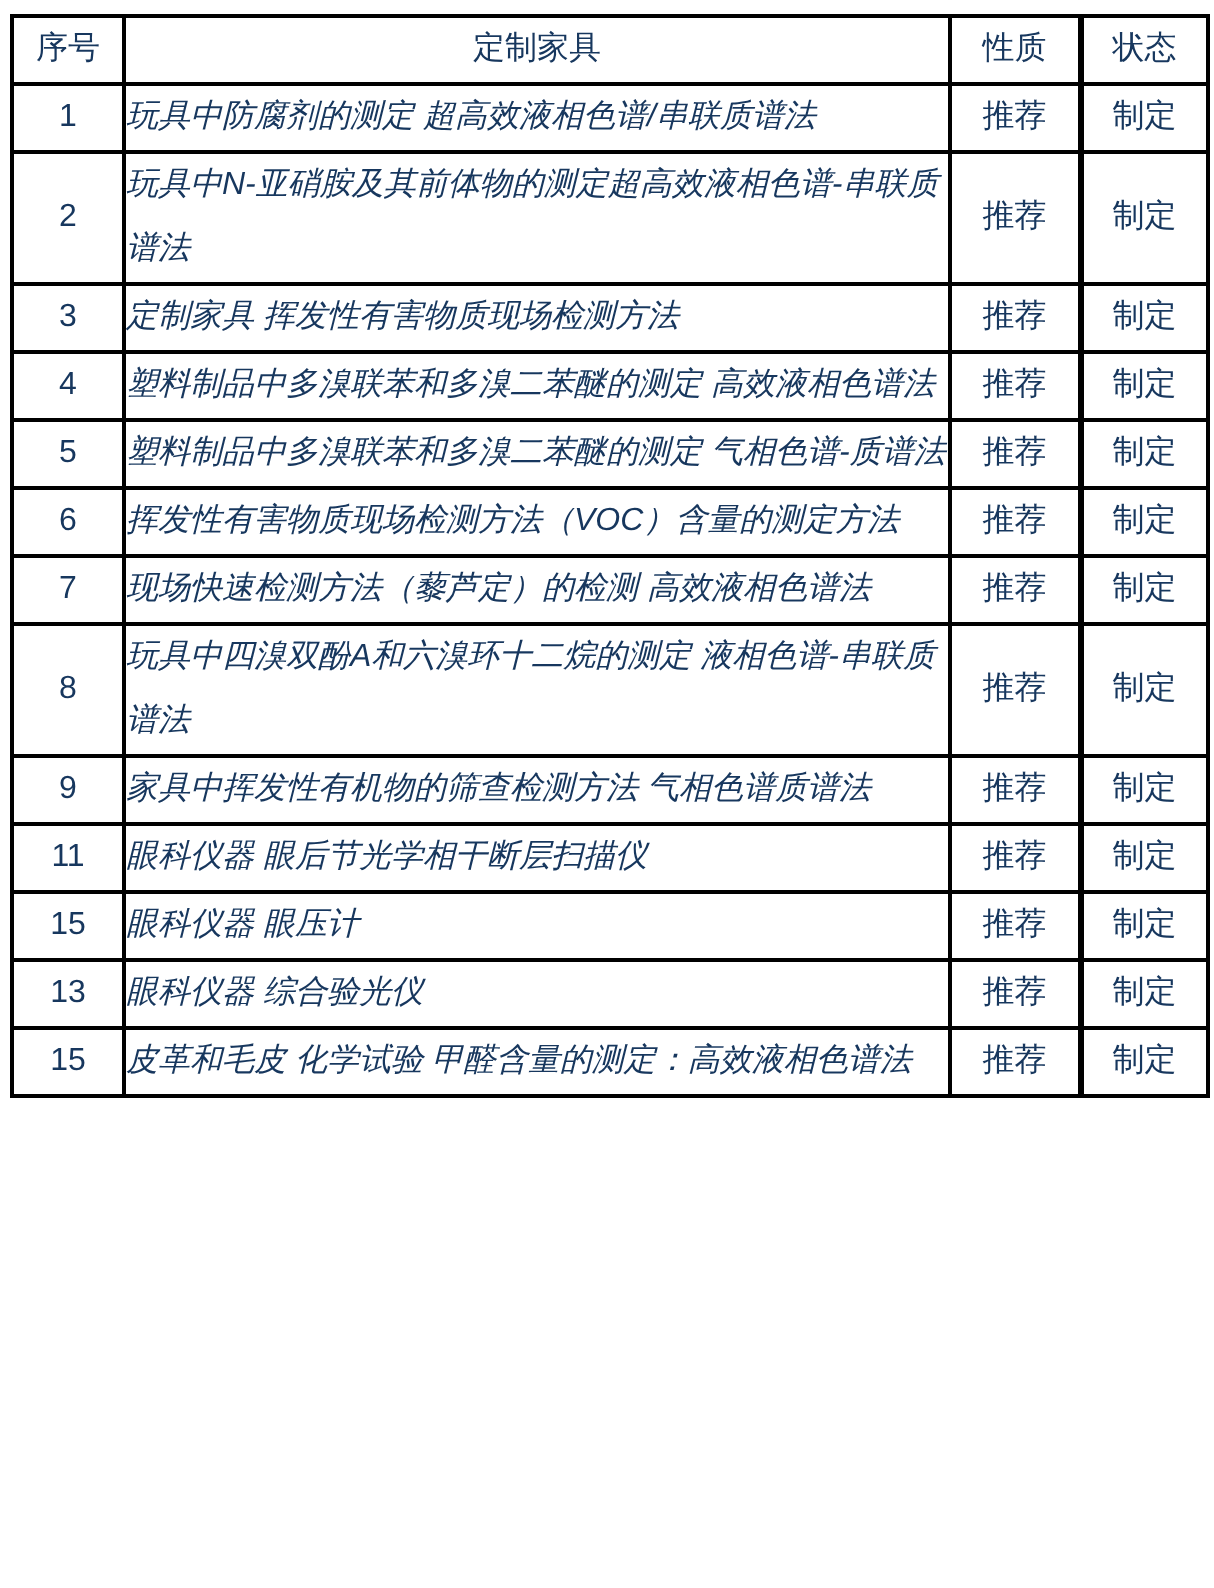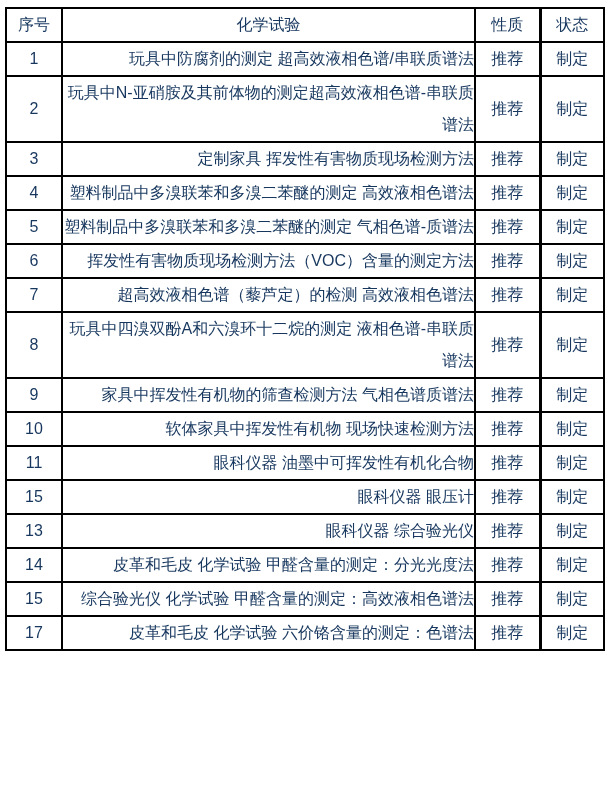--- a/index.html
+++ b/index.html
@@ -44,40 +44,41 @@
   table.standards td.c-status {
     border-left-width: 3px;
   }
   th.c-no, td.c-no,
   th.c-nature, td.c-nature,
   th.c-status, td.c-status,
   th.c-name {
     text-align: center;
   }
   td.c-name {
-    text-align: right;
+    text-align: left;
     padding: 0 7px;
     word-break: break-all;
+    font-style: italic;
   }
   td, th { height: 32px; }
 </style>
 </head>
 <body>
 
 <table class="standards">
   <colgroup>
     <col style="width:56px">
     <col style="width:413px">
     <col style="width:65px">
     <col style="width:64px">
   </colgroup>
   <thead>
     <tr>
       <th class="c-no">序号</th>
-      <th class="c-name">化学试验</th>
+      <th class="c-name">定制家具</th>
       <th class="c-nature">性质</th>
       <th class="c-status">状态</th>
     </tr>
   </thead>
   <tbody id="table-body">
       <tr>
     <td class="c-no">1</td>
     <td class="c-name">玩具中防腐剂的测定 超高效液相色谱/串联质谱法</td>
     <td class="c-nature">推荐</td>
     <td class="c-status">制定</td>
@@ -107,72 +108,54 @@
     <td class="c-status">制定</td>
   </tr>
       <tr>
     <td class="c-no">6</td>
     <td class="c-name">挥发性有害物质现场检测方法（VOC）含量的测定方法</td>
     <td class="c-nature">推荐</td>
     <td class="c-status">制定</td>
   </tr>
       <tr>
     <td class="c-no">7</td>
-    <td class="c-name">超高效液相色谱（藜芦定）的检测 高效液相色谱法</td>
+    <td class="c-name">现场快速检测方法（藜芦定）的检测 高效液相色谱法</td>
     <td class="c-nature">推荐</td>
     <td class="c-status">制定</td>
   </tr>
       <tr>
     <td class="c-no">8</td>
     <td class="c-name">玩具中四溴双酚A和六溴环十二烷的测定 液相色谱-串联质谱法</td>
     <td class="c-nature">推荐</td>
     <td class="c-status">制定</td>
   </tr>
       <tr>
     <td class="c-no">9</td>
     <td class="c-name">家具中挥发性有机物的筛查检测方法 气相色谱质谱法</td>
     <td class="c-nature">推荐</td>
     <td class="c-status">制定</td>
   </tr>
       <tr>
-    <td class="c-no">10</td>
-    <td class="c-name">软体家具中挥发性有机物 现场快速检测方法</td>
-    <td class="c-nature">推荐</td>
-    <td class="c-status">制定</td>
-  </tr>
-      <tr>
     <td class="c-no">11</td>
-    <td class="c-name">眼科仪器 油墨中可挥发性有机化合物</td>
+    <td class="c-name">眼科仪器 眼后节光学相干断层扫描仪</td>
     <td class="c-nature">推荐</td>
     <td class="c-status">制定</td>
   </tr>
       <tr>
     <td class="c-no">15</td>
     <td class="c-name">眼科仪器 眼压计</td>
     <td class="c-nature">推荐</td>
     <td class="c-status">制定</td>
   </tr>
       <tr>
     <td class="c-no">13</td>
     <td class="c-name">眼科仪器 综合验光仪</td>
     <td class="c-nature">推荐</td>
     <td class="c-status">制定</td>
   </tr>
       <tr>
-    <td class="c-no">14</td>
-    <td class="c-name">皮革和毛皮 化学试验 甲醛含量的测定：分光光度法</td>
-    <td class="c-nature">推荐</td>
-    <td class="c-status">制定</td>
-  </tr>
-      <tr>
     <td class="c-no">15</td>
-    <td class="c-name">综合验光仪 化学试验 甲醛含量的测定：高效液相色谱法</td>
-    <td class="c-nature">推荐</td>
-    <td class="c-status">制定</td>
-  </tr>
-      <tr>
-    <td class="c-no">17</td>
-    <td class="c-name">皮革和毛皮 化学试验 六价铬含量的测定：色谱法</td>
+    <td class="c-name">皮革和毛皮 化学试验 甲醛含量的测定：高效液相色谱法</td>
     <td class="c-nature">推荐</td>
     <td class="c-status">制定</td>
   </tr>
     </tbody>
 </table>
 
 </body></html>

